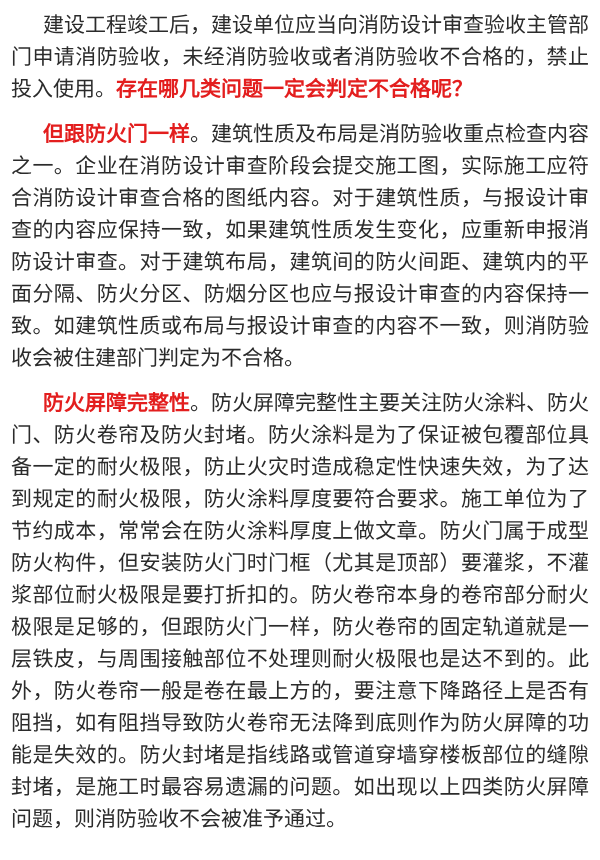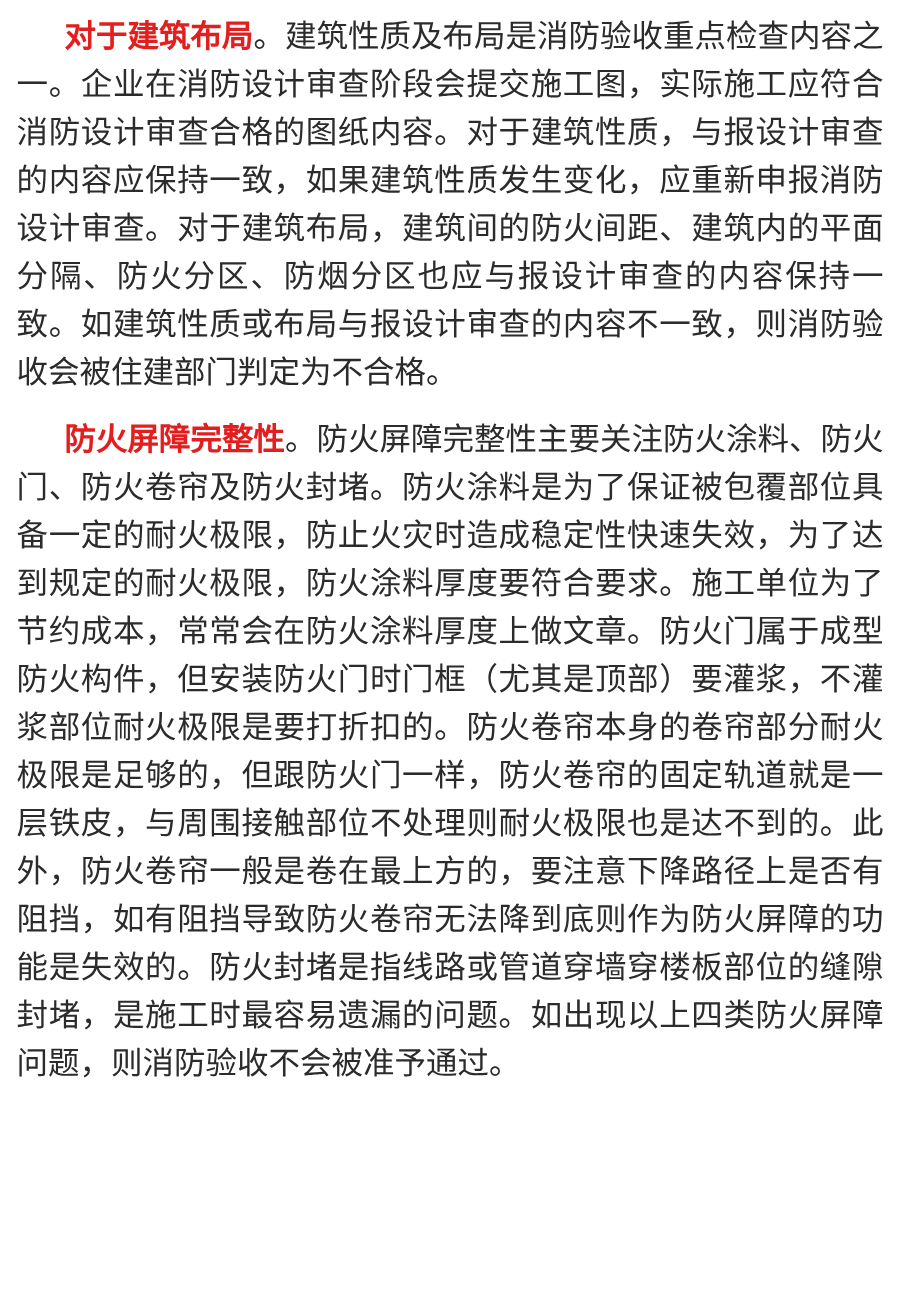--- a/index.html
+++ b/index.html
@@ -33,18 +33,19 @@
     .seg-red {
       color: #e31e1e;
       font-weight: 700;
     }
   </style>
 </head>
 <body>
 
 <div class="article">
 
+  <p class="para"><span class="seg-normal">建设工程竣工后，建设单位应当向消防设计审查验收主管部门申请消防验收，未经消防验收或者消防验收不合格的，禁止投入使用。</span><span class="seg-red">存在哪几类问题一定会判定不合格呢？</span></p>
 
-  <p class="para"><span class="seg-red">对于建筑布局</span><span class="seg-normal">。建筑性质及布局是消防验收重点检查内容之一。企业在消防设计审查阶段会提交施工图，实际施工应符合消防设计审查合格的图纸内容。对于建筑性质，与报设计审查的内容应保持一致，如果建筑性质发生变化，应重新申报消防设计审查。对于建筑布局，建筑间的防火间距、建筑内的平面分隔、防火分区、防烟分区也应与报设计审查的内容保持一致。如建筑性质或布局与报设计审查的内容不一致，则消防验收会被住建部门判定为不合格。</span></p>
+  <p class="para"><span class="seg-red">但跟防火门一样</span><span class="seg-normal">。建筑性质及布局是消防验收重点检查内容之一。企业在消防设计审查阶段会提交施工图，实际施工应符合消防设计审查合格的图纸内容。对于建筑性质，与报设计审查的内容应保持一致，如果建筑性质发生变化，应重新申报消防设计审查。对于建筑布局，建筑间的防火间距、建筑内的平面分隔、防火分区、防烟分区也应与报设计审查的内容保持一致。如建筑性质或布局与报设计审查的内容不一致，则消防验收会被住建部门判定为不合格。</span></p>
 
   <p class="para"><span class="seg-red">防火屏障完整性</span><span class="seg-normal">。防火屏障完整性主要关注防火涂料、防火门、防火卷帘及防火封堵。防火涂料是为了保证被包覆部位具备一定的耐火极限，防止火灾时造成稳定性快速失效，为了达到规定的耐火极限，防火涂料厚度要符合要求。施工单位为了节约成本，常常会在防火涂料厚度上做文章。防火门属于成型防火构件，但安装防火门时门框（尤其是顶部）要灌浆，不灌浆部位耐火极限是要打折扣的。防火卷帘本身的卷帘部分耐火极限是足够的，但跟防火门一样，防火卷帘的固定轨道就是一层铁皮，与周围接触部位不处理则耐火极限也是达不到的。此外，防火卷帘一般是卷在最上方的，要注意下降路径上是否有阻挡，如有阻挡导致防火卷帘无法降到底则作为防火屏障的功能是失效的。防火封堵是指线路或管道穿墙穿楼板部位的缝隙封堵，是施工时最容易遗漏的问题。如出现以上四类防火屏障问题，则消防验收不会被准予通过。</span></p>
 
 </div>
 
 </body></html>

